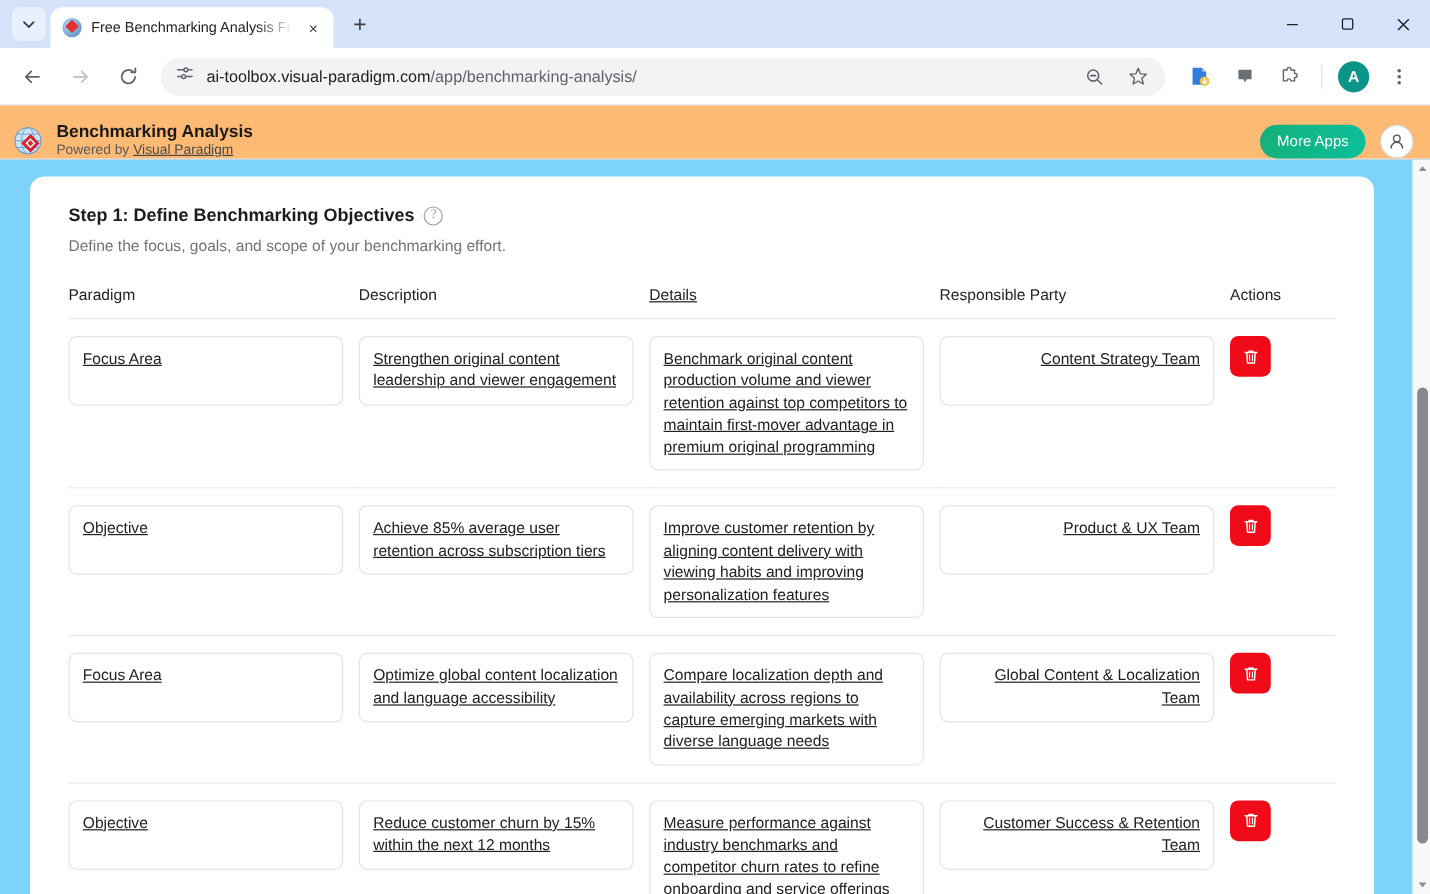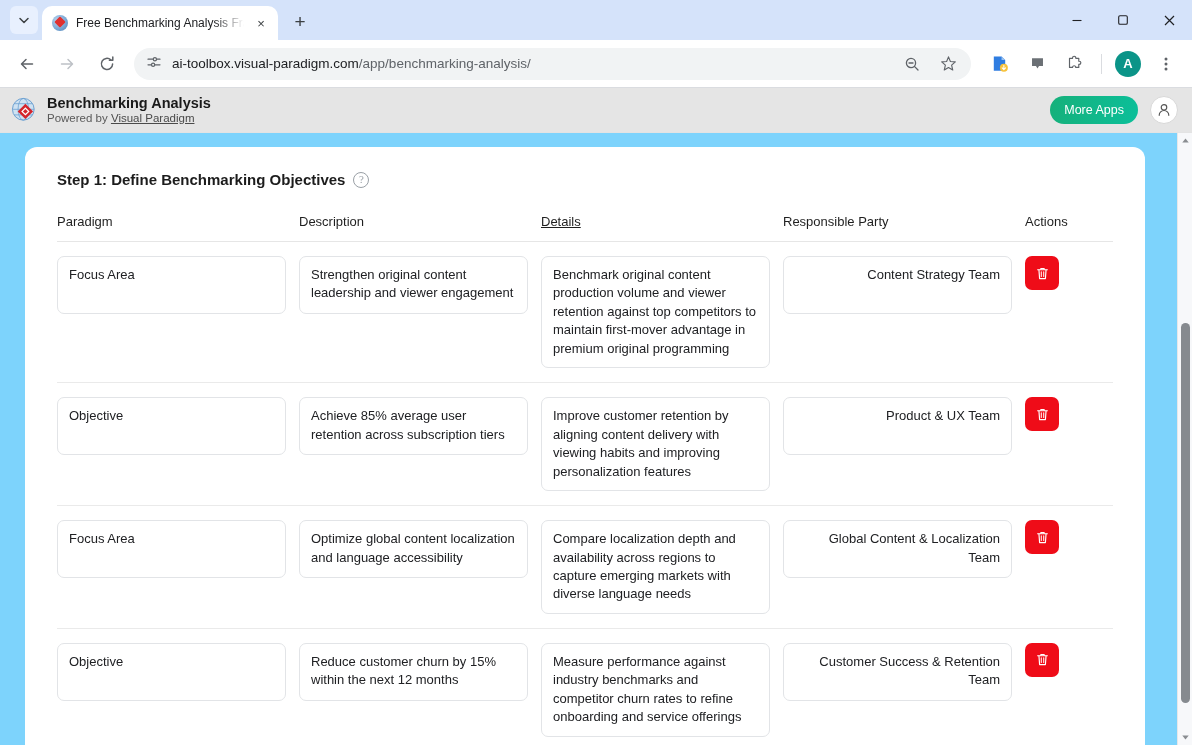--- a/index.html
+++ b/index.html
@@ -122,23 +122,23 @@
     width: 26px; height: 26px; border-radius: 50%;
     background: #0b9488;
     color: #fff; font-size: 13px; font-weight: bold;
     display: flex; align-items: center; justify-content: center;
     margin: 0 5px;
   }
 
   
   .app-header {
     height: 45px; flex: 0 0 45px;
-    background: #e5e5e5;
+    background: #fdba74;
     border-bottom: 1px solid #e3e3e3;
-    display: flex; align-items: center;
+    display: flex; align-items: flex-end;
     padding: 0 14px 0 10px;
   }
   .app-logo {
     width: 28px; height: 28px; flex: 0 0 28px;
     margin-right: 9px;
   }
   .app-title-wrap { flex: 1; line-height: 1.15; }
   .app-title { font-size: 14.5px; font-weight: bold; color: #1a1a1a; }
   .app-sub { font-size: 11.5px; color: #5a5a5a; }
   .app-sub a { color: #4a4a4a; text-decoration: underline; }
@@ -209,20 +209,21 @@
   .cell-box {
     border: 1px solid #e2e4e7;
     border-radius: 7px;
     background: #ffffff;
     padding: 9px 11px;
     font-size: 13px;
     color: #202124;
     line-height: 1.42;
     min-height: 58px;
     width: 229px;
+    text-decoration: underline;
   }
   .cell-box.wide-resp { width: 229px; text-align: right; }
   td.col-details .cell-box { width: 229px; }
 
   .del-btn {
     width: 34px; height: 34px;
     background: #ef0c18;
     border-radius: 7px;
     border: none;
     display: flex; align-items: center; justify-content: center;
@@ -385,20 +386,21 @@
   </div>
 
   <div class="page">
 
     <div class="card">
 
       <div class="step-title-row">
         <span class="step-title">Step 1: Define Benchmarking Objectives</span>
         <span class="help-icon">?</span>
       </div>
+      <div class="step-sub">Define the focus, goals, and scope of your benchmarking effort.</div>
 
       <table class="obj-table">
         <thead>
           <tr>
             <th class="c-element">Paradigm</th>
             <th class="c-desc">Description</th>
             <th class="c-details">Details</th>
             <th class="c-resp">Responsible Party</th>
             <th class="c-actions">Actions</th>
           </tr>

